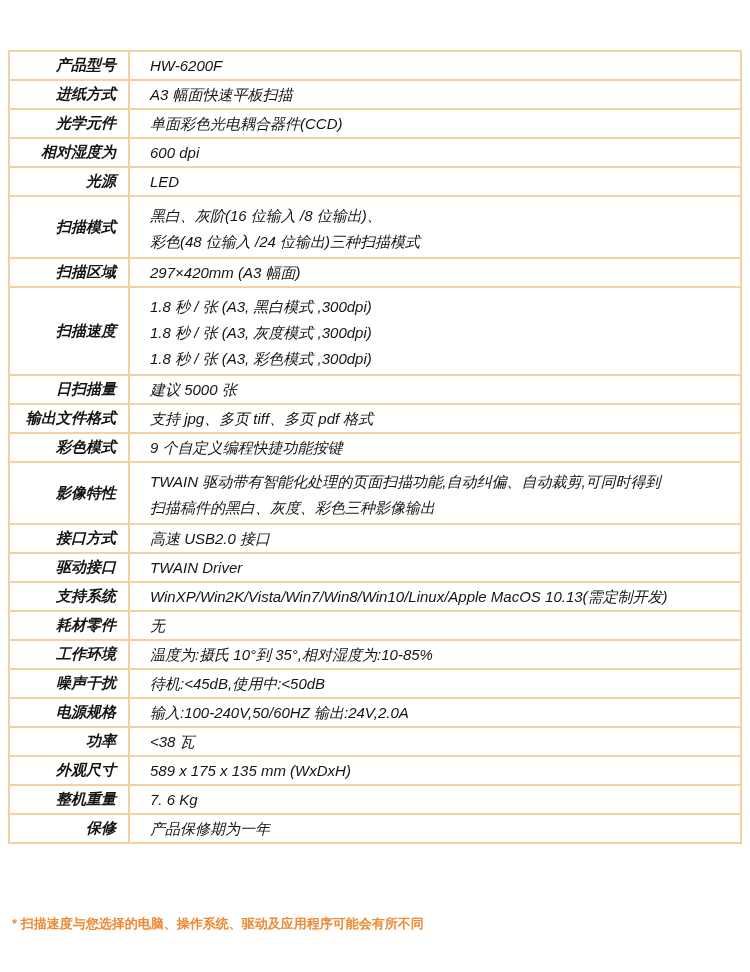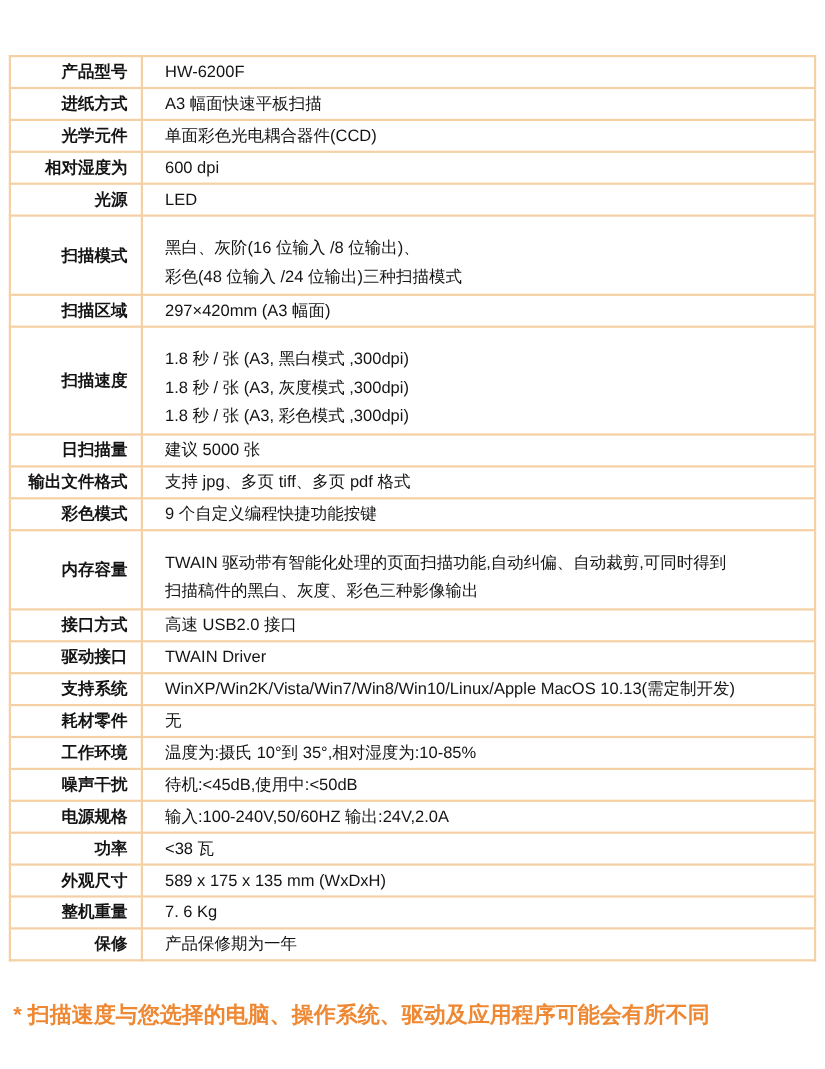--- a/index.html
+++ b/index.html
@@ -11,20 +11,21 @@
     color: #141414;
   }
   .page { position: relative; width: 750px; height: 972px; overflow: hidden; }
 
   .spec-table {
     position: absolute;
     left: 8px; top: 50px;
     width: 734px;
     border-collapse: collapse;
     table-layout: fixed;
+    font-style: italic;
   }
   .spec-table th, .spec-table td {
     border: 2px solid #f5d0a4;
     font-size: 15px;
     vertical-align: middle;
   }
   .spec-table th.label-cell {
     width: 120px;
     text-align: right;
     font-weight: bold;
@@ -32,26 +33,26 @@
     white-space: nowrap;
     color: #141414;
   }
   .spec-table td.value-cell {
     text-align: left;
     padding: 3px 8px 3px 20px;
     margin-left: 36px;
   }
   .value-line { line-height: 21px; }
   tr.multi .value-line { line-height: 26px; }
-  tr.multi td.value-cell { padding-top: 16px; padding-bottom: 2px; }
+  tr.multi td.value-cell { padding-top: 6px; padding-bottom: 2px; }
 
   .footnote {
     position: absolute;
     left: 12px; top: 913px;
-    font-size: 20px;
+    font-size: 13px;
     font-weight: bold;
     color: #ee8833;
     line-height: 21px;
     white-space: nowrap;
   }
 </style>
 </head>
 <body>
 
 <div class="page">
@@ -120,21 +121,21 @@
             <div class="value-line">支持 jpg、多页 tiff、多页 pdf 格式</div>
           </td>
   </tr>
         <tr>
     <th class="label-cell">彩色模式</th>
     <td class="value-cell">
             <div class="value-line">9 个自定义编程快捷功能按键</div>
           </td>
   </tr>
         <tr class="multi">
-    <th class="label-cell">内存容量</th>
+    <th class="label-cell">影像特性</th>
     <td class="value-cell">
             <div class="value-line">TWAIN 驱动带有智能化处理的页面扫描功能,自动纠偏、自动裁剪,可同时得到</div>
             <div class="value-line">扫描稿件的黑白、灰度、彩色三种影像输出</div>
           </td>
   </tr>
         <tr>
     <th class="label-cell">接口方式</th>
     <td class="value-cell">
             <div class="value-line">高速 USB2.0 接口</div>
           </td>

